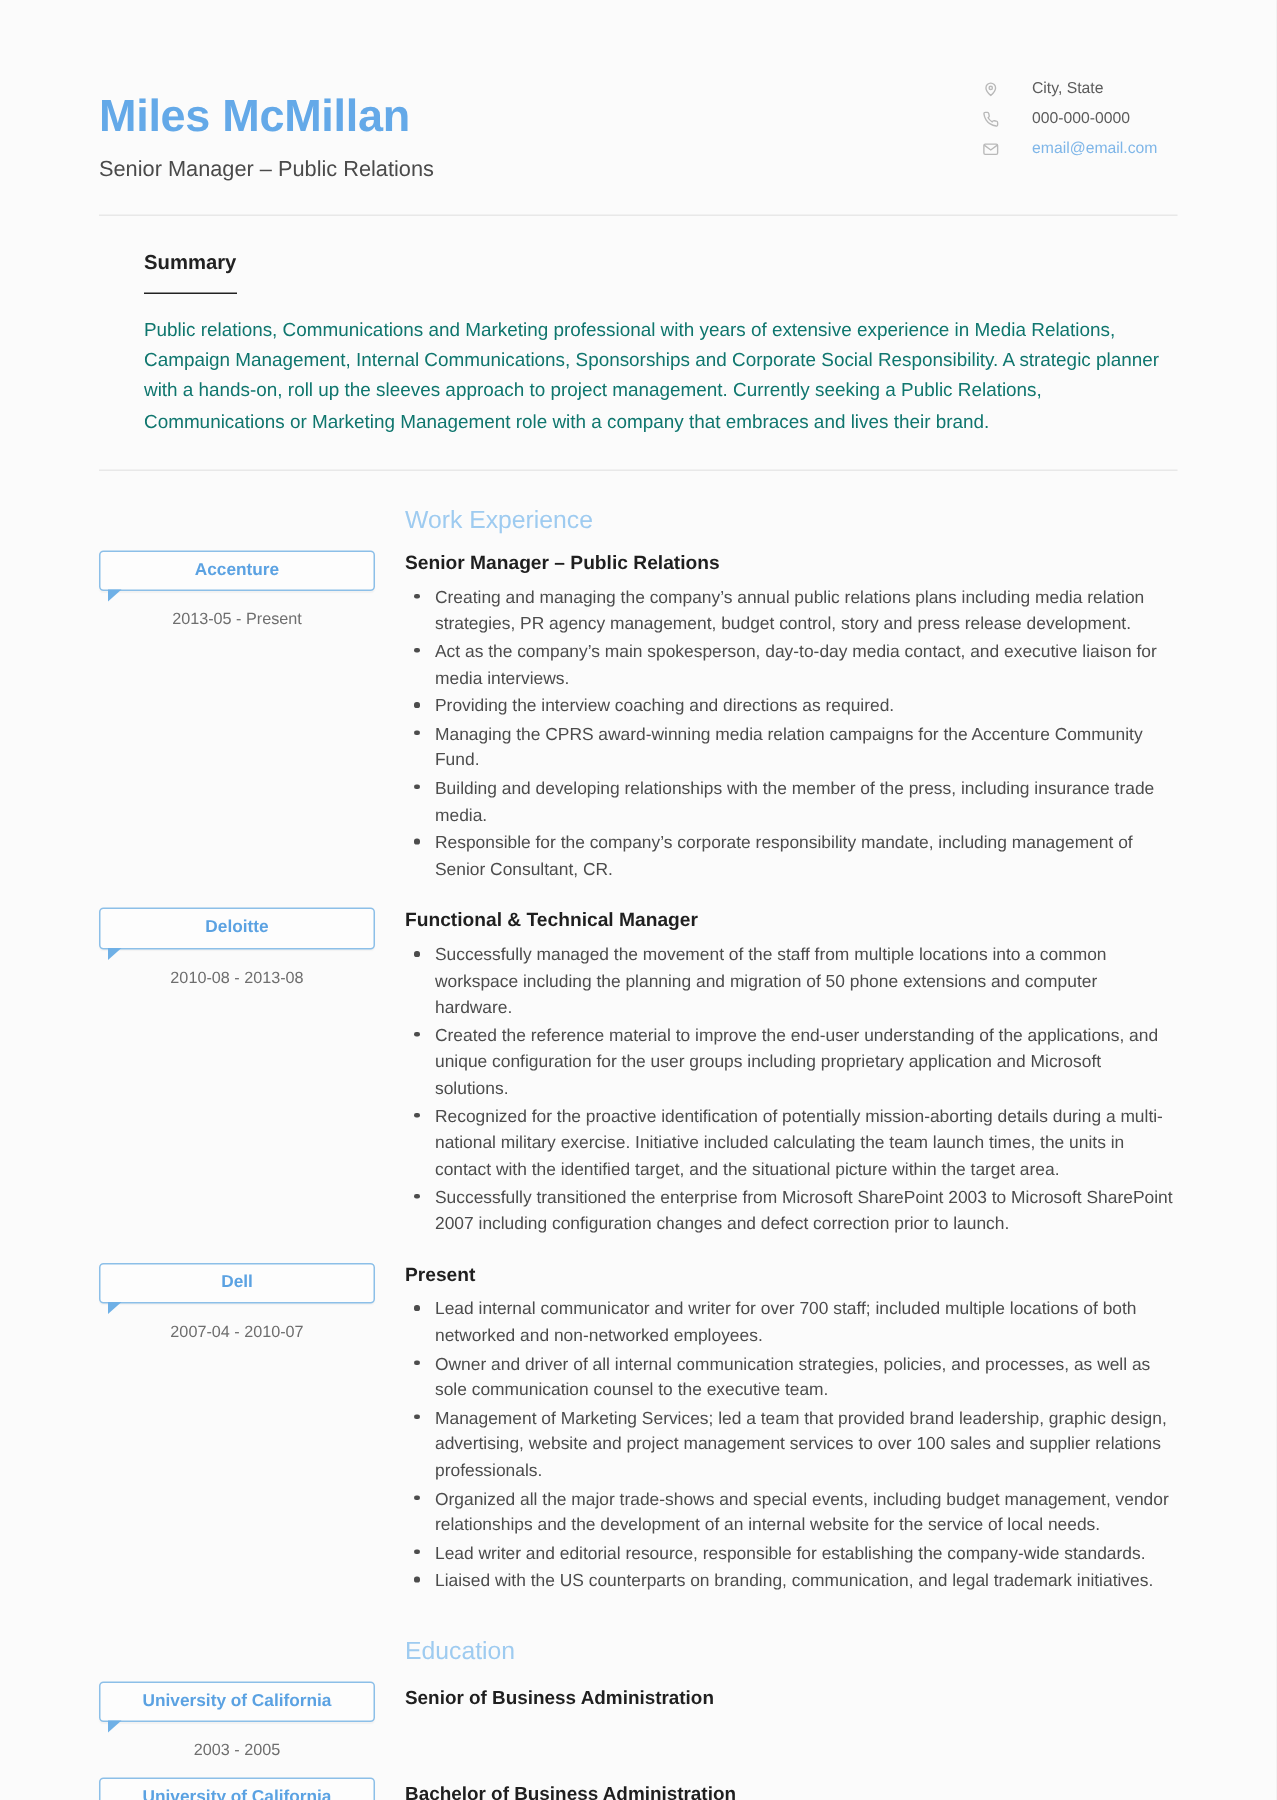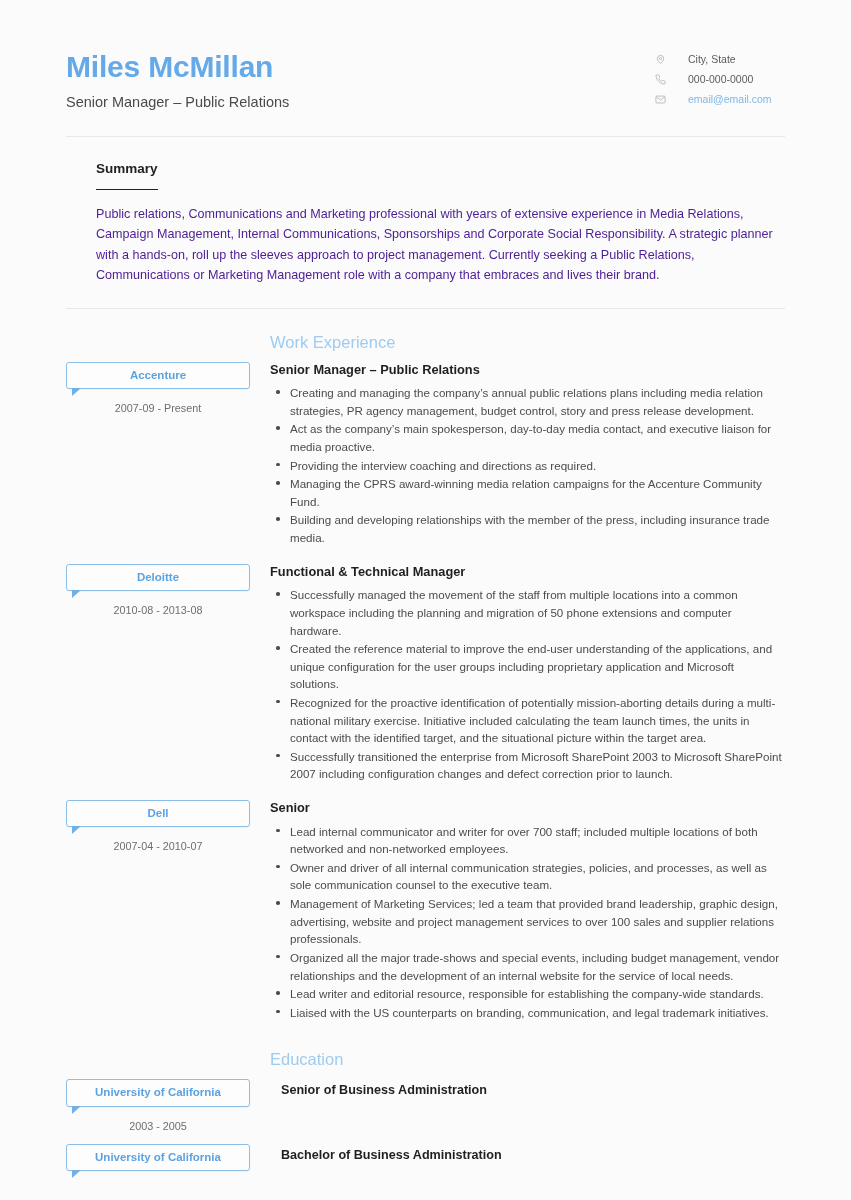--- a/index.html
+++ b/index.html
@@ -14,21 +14,21 @@
     position:relative;
     width:851px; min-height:1200px;
     background:#fbfbfb;
     padding:46px 66px 0 66px;
     box-shadow:0 0 3px rgba(0,0,0,0.10);
     overflow:hidden;
   }
 
   
   .header { display:flex; align-items:flex-start; justify-content:space-between; }
-  .header-left { padding-top:4px; }
+  .header-left { padding-top:4px;margin-top:11px; }
   .name {
     margin:0;
     font-size:30px;
     font-weight:bold;
     color:#64a9e8;
     letter-spacing:-0.2px;
     line-height:1.15;
   }
   .headline {
     margin:9px 0 0 0;
@@ -61,21 +61,21 @@
   .summary-title {
     font-size:13.5px; font-weight:bold; color:#222;
     display:inline-block;
     border-bottom:1.5px solid #222;
     padding-bottom:13px;
     margin:0 0 14px 0;
   }
   .summary-text {
     font-size:12.6px;
     line-height:1.62;
-    color:#4c1d95;
+    color:#0f766e;
     max-width:690px;
     margin:0;
   }
 
   
   .section { margin-top:0; }
   .section-head {
     font-size:16.5px;
     color:#9ecbf0;
     font-weight:normal;
@@ -133,21 +133,21 @@
     content:"";
     position:absolute;
     left:6px; top:6px;
     width:3.5px;height:3.5px;
     border-radius:50%;
     background:#4c4c4c;
   }
 
   .sp-work   { margin-top:24px; }
   .sp-edu    { margin-top:28px; }
-  .edu-entry { margin-bottom:6px;gap:11px; }
+  .edu-entry { margin-bottom:6px; }
   .edu-degree { font-size:12.6px; font-weight:bold; color:#1f1f1f; margin:4px 0 0 0; }
 </style>
 </head>
 <body>
 
 <div class="page">
 
   <div class="header">
     <div class="header-left">
       <h1 class="name">Miles McMillan</h1>
@@ -198,30 +198,31 @@
 
   <div class="section sp-work">
     <div class="section-head">Work Experience</div>
 
     <div class="entry">
       <div class="entry-left">
         <div class="badge-wrap">
           <div class="badge">Accenture</div>
           <div class="badge-tail"></div>
         </div>
-        <div class="daterange">2007-09 - Present</div>
+        <div class="daterange">2013-05 - Present</div>
       </div>
       <div class="entry-right">
         <div class="job-title">Senior Manager – Public Relations</div>
         <ul class="bullets">
           <li>Creating and managing the company’s annual public relations plans including media relation strategies, PR agency management, budget control, story and press release development.</li>
-          <li>Act as the company’s main spokesperson, day-to-day media contact, and executive liaison for media proactive.</li>
+          <li>Act as the company’s main spokesperson, day-to-day media contact, and executive liaison for media interviews.</li>
           <li>Providing the interview coaching and directions as required.</li>
           <li>Managing the CPRS award-winning media relation campaigns for the Accenture Community Fund.</li>
           <li>Building and developing relationships with the member of the press, including insurance trade media.</li>
+          <li>Responsible for the company’s corporate responsibility mandate, including management of Senior Consultant, CR.</li>
         </ul>
       </div>
     </div>
 
     <div class="entry" style="margin-top:16px;">
       <div class="entry-left">
         <div class="badge-wrap">
           <div class="badge">Deloitte</div>
           <div class="badge-tail"></div>
         </div>
@@ -240,21 +241,21 @@
 
     <div class="entry" style="margin-top:16px;">
       <div class="entry-left">
         <div class="badge-wrap">
           <div class="badge">Dell</div>
           <div class="badge-tail"></div>
         </div>
         <div class="daterange">2007-04 - 2010-07</div>
       </div>
       <div class="entry-right">
-        <div class="job-title">Senior</div>
+        <div class="job-title">Present</div>
         <ul class="bullets">
           <li>Lead internal communicator and writer for over 700 staff; included multiple locations of both networked and non-networked employees.</li>
           <li>Owner and driver of all internal communication strategies, policies, and processes, as well as sole communication counsel to the executive team.</li>
           <li>Management of Marketing Services; led a team that provided brand leadership, graphic design, advertising, website and project management services to over 100 sales and supplier relations professionals.</li>
           <li>Organized all the major trade-shows and special events, including budget management, vendor relationships and the development of an internal website for the service of local needs.</li>
           <li>Lead writer and editorial resource, responsible for establishing the company-wide standards.</li>
           <li>Liaised with the US counterparts on branding, communication, and legal trademark initiatives.</li>
         </ul>
       </div>
     </div>

